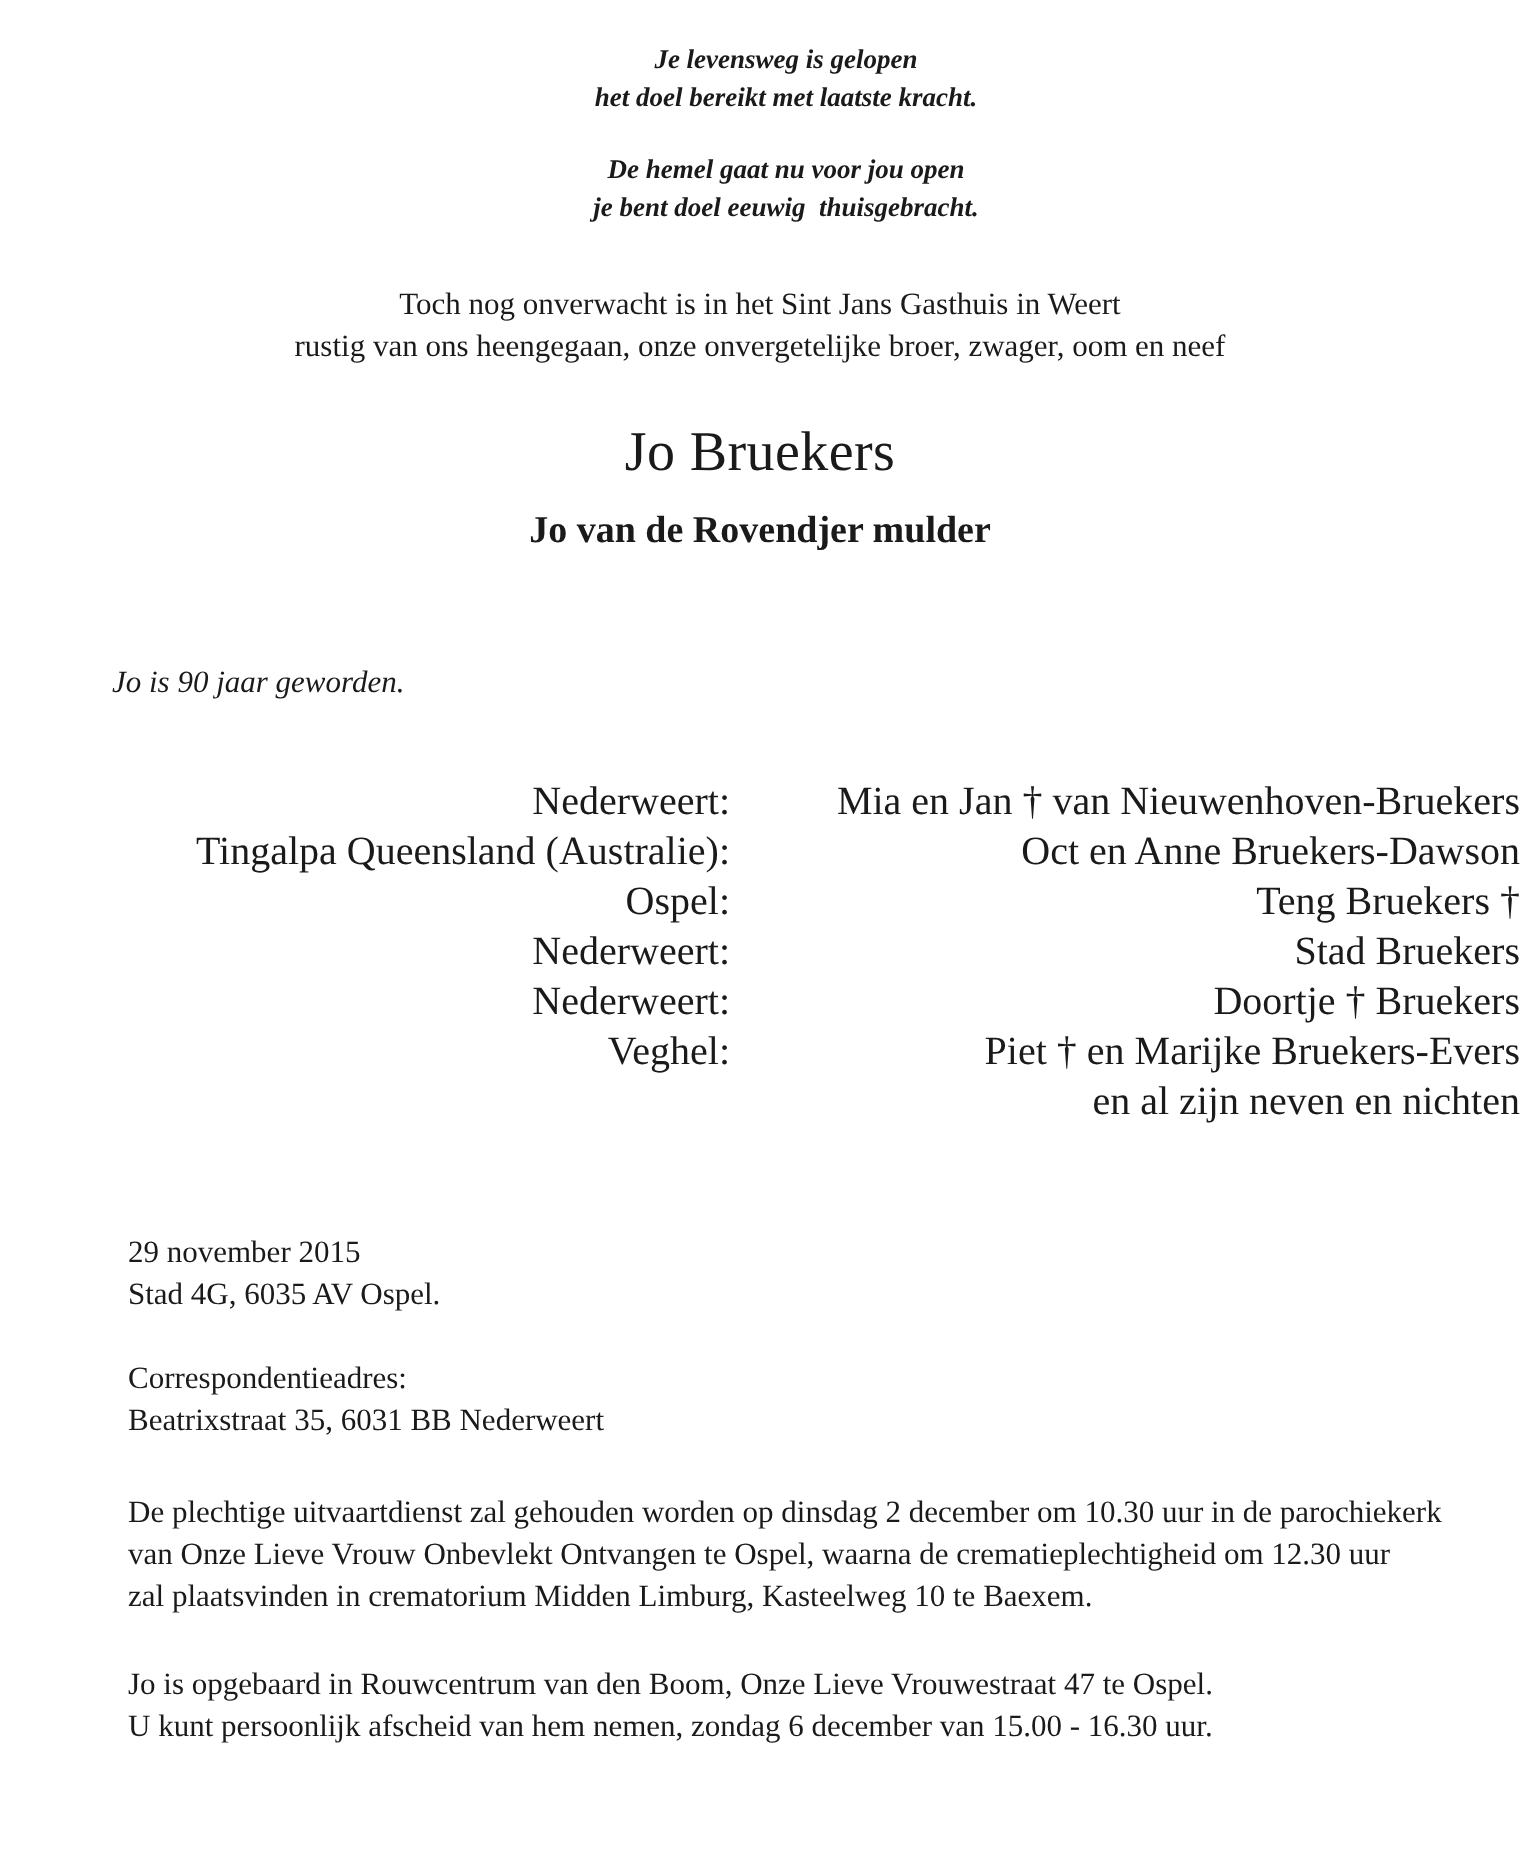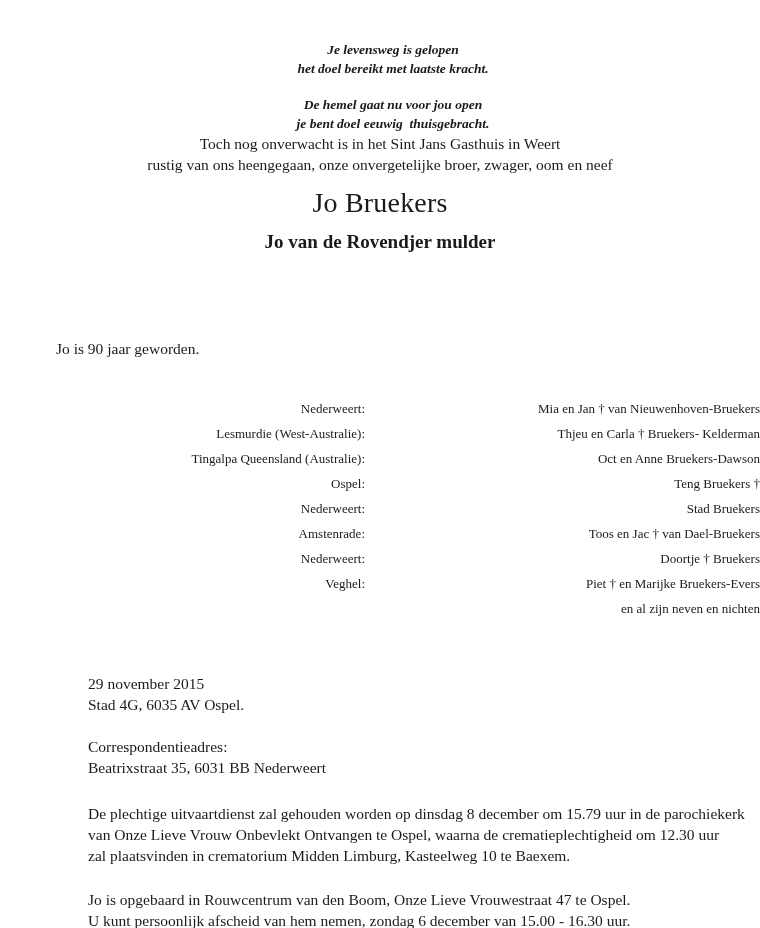--- a/index.html
+++ b/index.html
@@ -22,73 +22,75 @@
     box-sizing: border-box;
   }
 
   
   .poem {
     text-align: center;
     font-style: italic;
     font-weight: bold;
     font-size: 13.5px;
     line-height: 19px;
-    padding-top: 40px;
+    padding-top: 20px;
     margin-left: 26px;
   }
   .poem .stanza + .stanza {
     margin-top: 17px;
     font-style: italic;
   }
   .poem .line {
     white-space: pre;
   }
 
   
   .announce {
     text-align: center;
     font-size: 15.5px;
     line-height: 21px;
+    margin-top: 29px;
   }
   .announce .line {
     white-space: pre;
   }
 
   
   .name-block {
     text-align: center;
-    margin-top: 12px;
+    margin-top: 27px;
   }
   .deceased-name {
     font-size: 28px;
     line-height: 32px;
     font-weight: normal;
     letter-spacing: 0.2px;
   }
   .deceased-nickname {
     font-size: 19px;
     font-weight: bold;
     line-height: 20px;
     margin-top: 13px;
   }
 
   
   .age-line {
     margin-left: 56px;
-    margin-top: 86px;
+    margin-top: 55px;
     font-size: 15.5px;
     line-height: 21px;
+    font-style: italic;
   }
 
   
   .survivors {
     margin-top: 37px;
     width: 100%;
     border-collapse: collapse;
-    font-size: 13px;
+    font-size: 20px;
   }
   .survivors td {
     padding: 0;
     line-height: 25px;
     vertical-align: top;
   }
   .survivors td.place {
     text-align: right;
     width: 365px;
     padding-right: 0;
@@ -98,21 +100,21 @@
     text-align: right;
     padding-left: 11px;
     white-space: nowrap;
   }
   .survivors tr.closing td.persons {
     padding-left: 31px;
   }
 
   
   .block {
-    margin-left: 88px;
+    margin-left: 64px;
     font-size: 15.5px;
     line-height: 21px;
     font-family: Liberation Serif, serif;
   }
   .block .line {
     white-space: pre-wrap;
   }
   .block.date-block { margin-top: 52px; }
   .block.correspondence-block { margin-top: 21px; }
   .block.service-block { margin-top: 25px; max-width: 672px; }
@@ -146,38 +148,30 @@
 
   <div class="age-line">Jo is 90 jaar geworden.</div>
 
   <table class="survivors">
     <tbody>
       <tr>
         <td class="place">Nederweert:</td>
         <td class="persons">Mia en Jan † van Nieuwenhoven-Bruekers</td>
       </tr>
       <tr>
-        <td class="place">Lesmurdie (West-Australie):</td>
-        <td class="persons">Thjeu en Carla † Bruekers- Kelderman</td>
-      </tr>
-      <tr>
         <td class="place">Tingalpa Queensland (Australie):</td>
         <td class="persons">Oct en Anne Bruekers-Dawson</td>
       </tr>
       <tr>
         <td class="place">Ospel:</td>
         <td class="persons">Teng Bruekers †</td>
       </tr>
       <tr>
         <td class="place">Nederweert:</td>
         <td class="persons">Stad Bruekers</td>
-      </tr>
-      <tr>
-        <td class="place">Amstenrade:</td>
-        <td class="persons">Toos en Jac † van Dael-Bruekers</td>
       </tr>
       <tr>
         <td class="place">Nederweert:</td>
         <td class="persons">Doortje † Bruekers</td>
       </tr>
       <tr>
         <td class="place">Veghel:</td>
         <td class="persons">Piet † en Marijke Bruekers-Evers</td>
       </tr>
       <tr class="closing">
@@ -191,21 +185,21 @@
     <div class="line">29 november 2015</div>
     <div class="line">Stad 4G, 6035 AV Ospel.</div>
   </div>
 
   <div class="block correspondence-block">
     <div class="line">Correspondentieadres:</div>
     <div class="line">Beatrixstraat 35, 6031 BB Nederweert</div>
   </div>
 
   <div class="block service-block">
-    <div class="line">De plechtige uitvaartdienst zal gehouden worden op dinsdag 8 december om 15.79 uur in de parochiekerk</div>
+    <div class="line">De plechtige uitvaartdienst zal gehouden worden op dinsdag 2 december om 10.30 uur in de parochiekerk</div>
     <div class="line">van Onze Lieve Vrouw Onbevlekt Ontvangen te Ospel, waarna de crematieplechtigheid om 12.30 uur</div>
     <div class="line">zal plaatsvinden in crematorium Midden Limburg, Kasteelweg 10 te Baexem.</div>
   </div>
 
   <div class="block visitation-block">
     <div class="line">Jo is opgebaard in Rouwcentrum van den Boom, Onze Lieve Vrouwestraat 47 te Ospel.</div>
     <div class="line">U kunt persoonlijk afscheid van hem nemen, zondag 6 december van 15.00 - 16.30 uur.</div>
   </div>
 
 </div>

